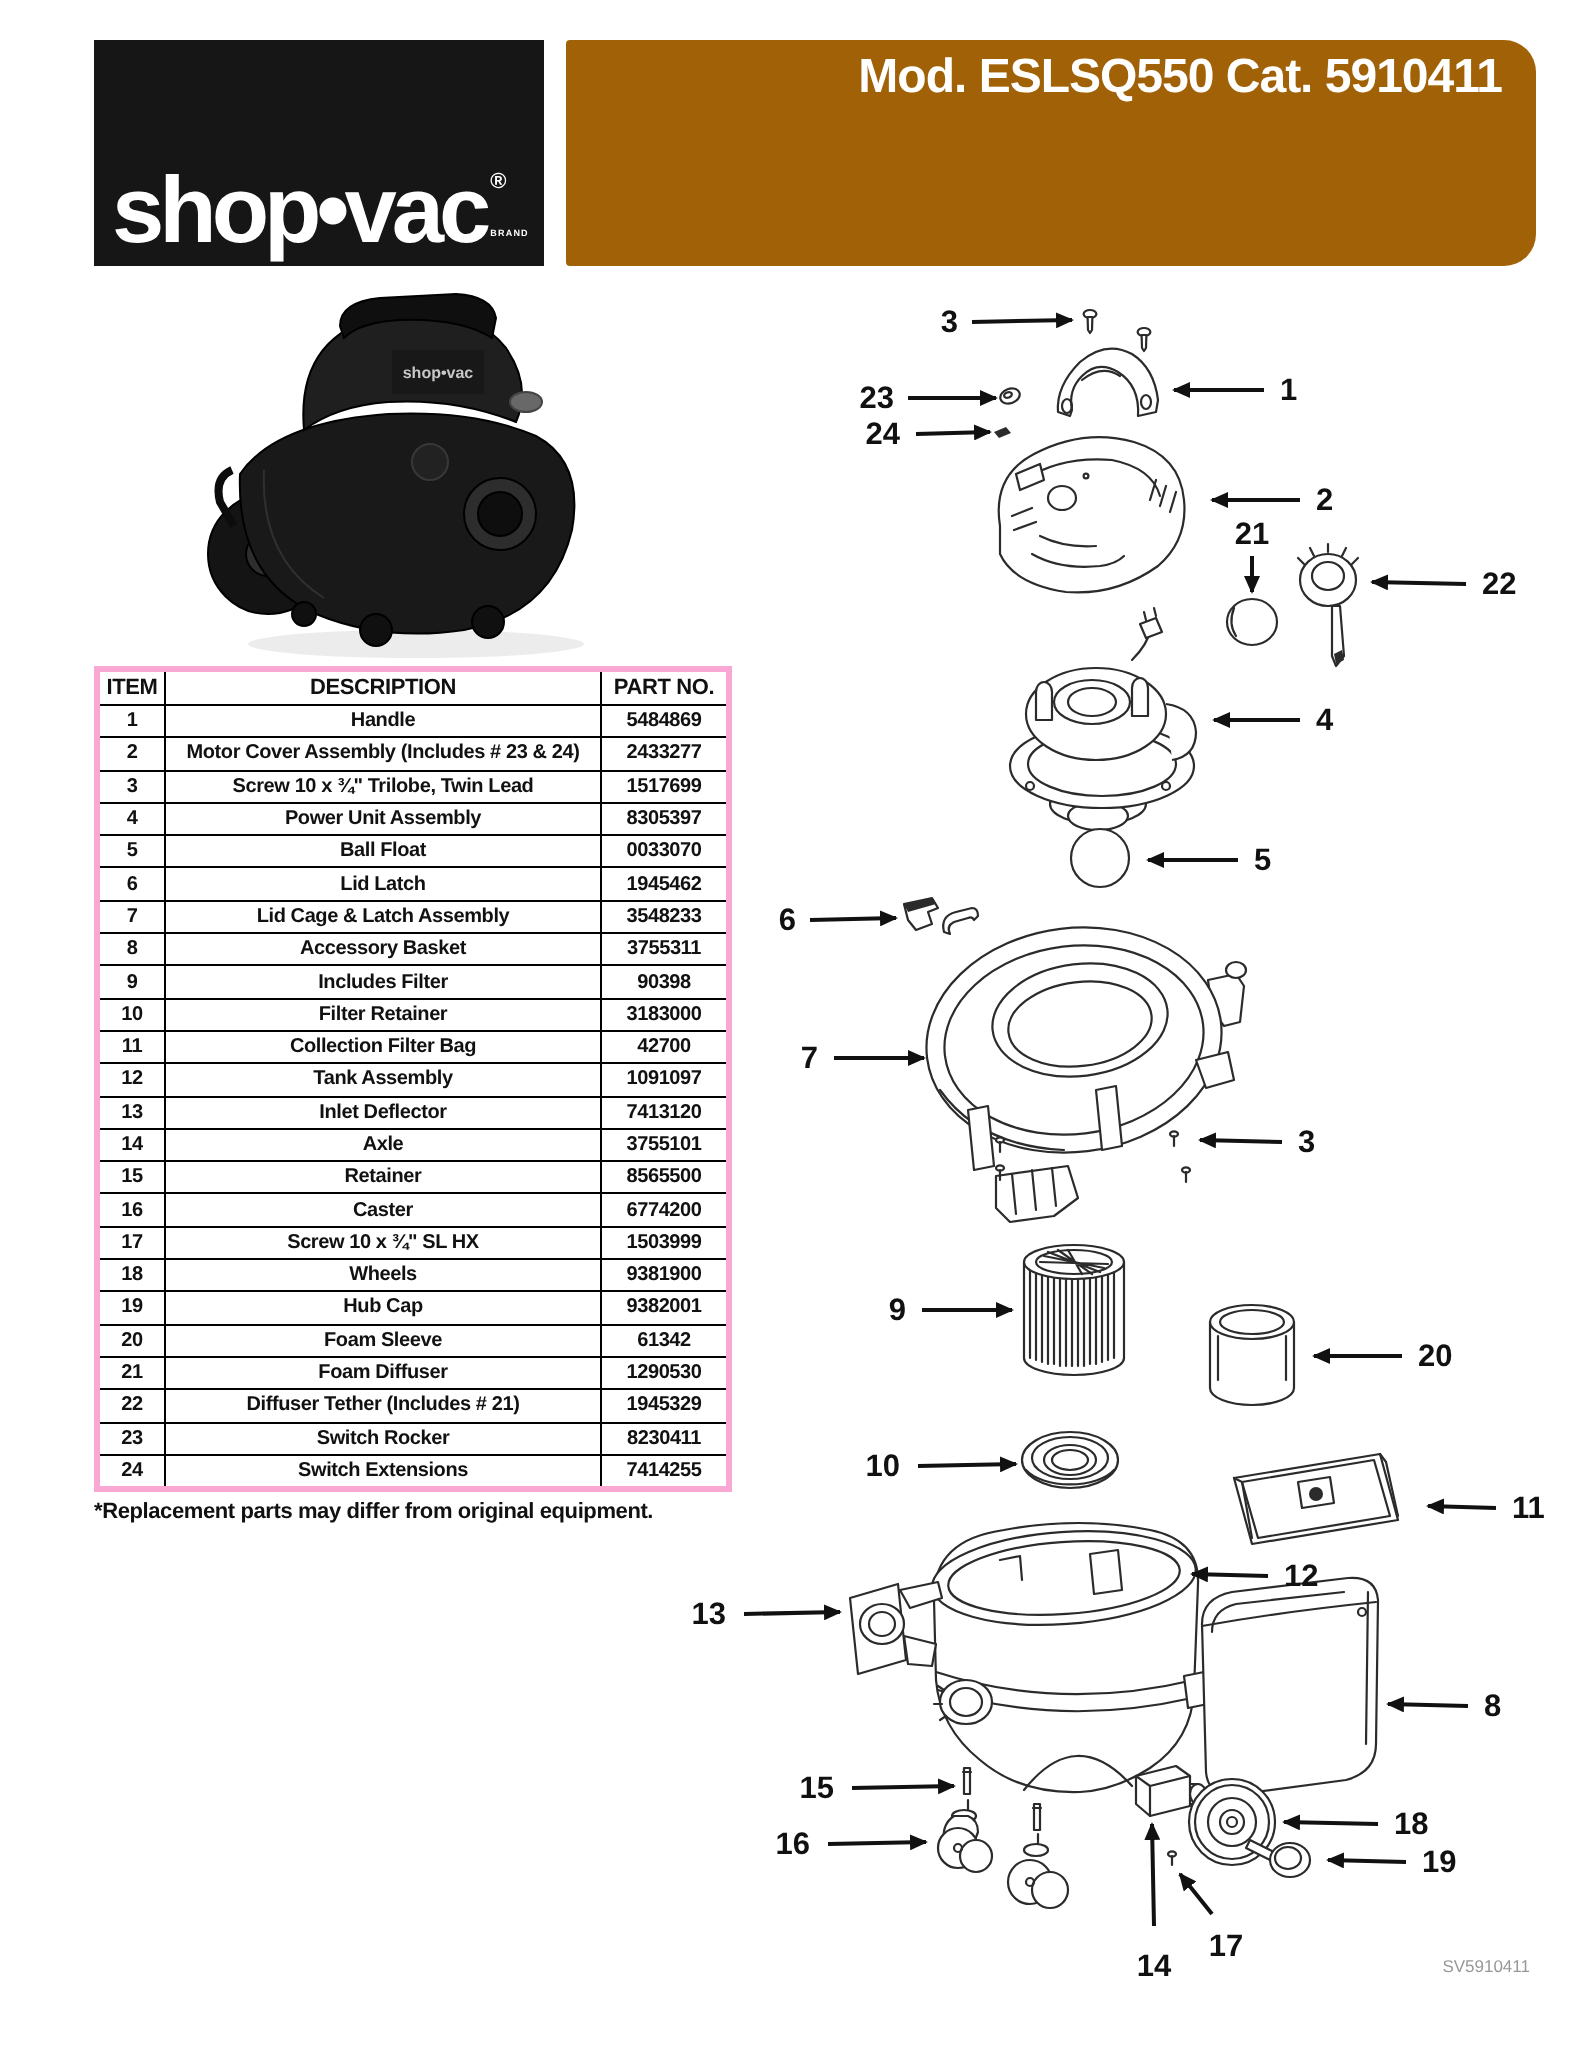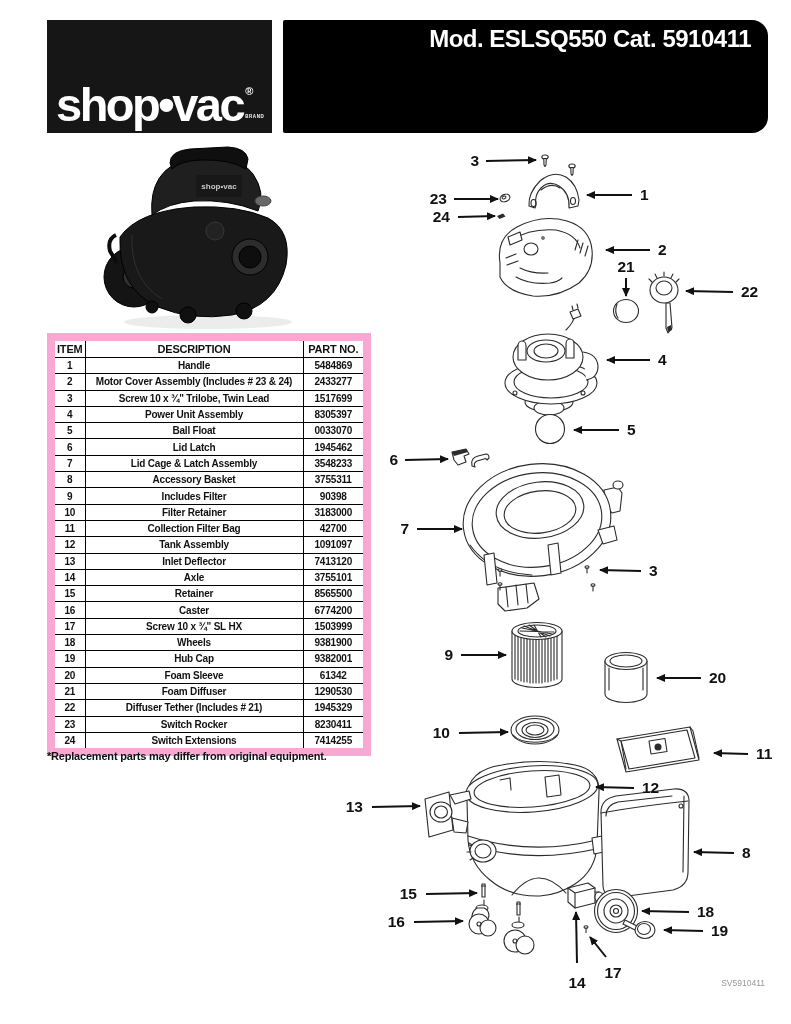--- a/index.html
+++ b/index.html
@@ -7,27 +7,27 @@
     width:791px; height:1024px; background:#fff; position:relative;
     font-family:"Liberation Sans", sans-serif; overflow:hidden; color:#111;
   }
   
   .logo-box { position:absolute; left:47px; top:20px; width:225px; height:113px; background:#161616; }
   .logo-inner { position:absolute; left:9px; bottom:7px; display:flex; align-items:flex-start; color:#fff; }
   .logo-word { font-size:47px; font-weight:bold; letter-spacing:-2.5px; line-height:0.9; }
   .logo-side { display:flex; flex-direction:column; align-items:flex-start; margin-left:2px; margin-top:1px; }
   .logo-reg { font-size:11px; font-weight:bold; }
   .logo-brand { font-size:4.5px; font-weight:bold; letter-spacing:0.6px; margin-top:17px; }
-  .banner { position:absolute; left:283px; top:20px; width:485px; height:113px; background:#000000; border-radius:2px 16px 16px 2px; }
+  .banner { position:absolute; left:283px; top:20px; width:485px; height:113px; background:#a16207; border-radius:2px 16px 16px 2px; }
   .banner-text { position:absolute; top:5px; right:17px; color:#fff; font-size:24px; font-weight:bold; letter-spacing:-0.5px; }
   
   .photo { position:absolute; left:100px; top:141px; width:212px; height:190px; }
   
   .table-wrap { position:absolute; left:47px; top:333px; }
-  table.parts { border-collapse:collapse; border:8px solid #f9a8d4; }
+  table.parts { border-collapse:collapse; border:3px solid #f9a8d4; }
   .parts th, .parts td { border:1px solid #000; font-weight:bold; text-align:center; padding:0 2px; white-space:nowrap; overflow:hidden; }
   .parts th { font-size:11px; height:16px; letter-spacing:-0.2px; }
   .parts td { font-size:10px; height:15.3px; letter-spacing:-0.2px; }
   .footnote { position:absolute; left:47px; top:750px; font-size:11px; font-weight:bold; letter-spacing:-0.2px; }
   
   .diagram { position:absolute; left:330px; top:140px; }
   .ln { fill:none; stroke:#2b2b2b; stroke-width:1.1; stroke-linecap:round; stroke-linejoin:round; }
   .fw { fill:#fff; stroke:#2b2b2b; stroke-width:1.1; stroke-linejoin:round; }
   .dk { fill:#2b2b2b; stroke:none; }
   .cline { stroke:#111; stroke-width:2; }

